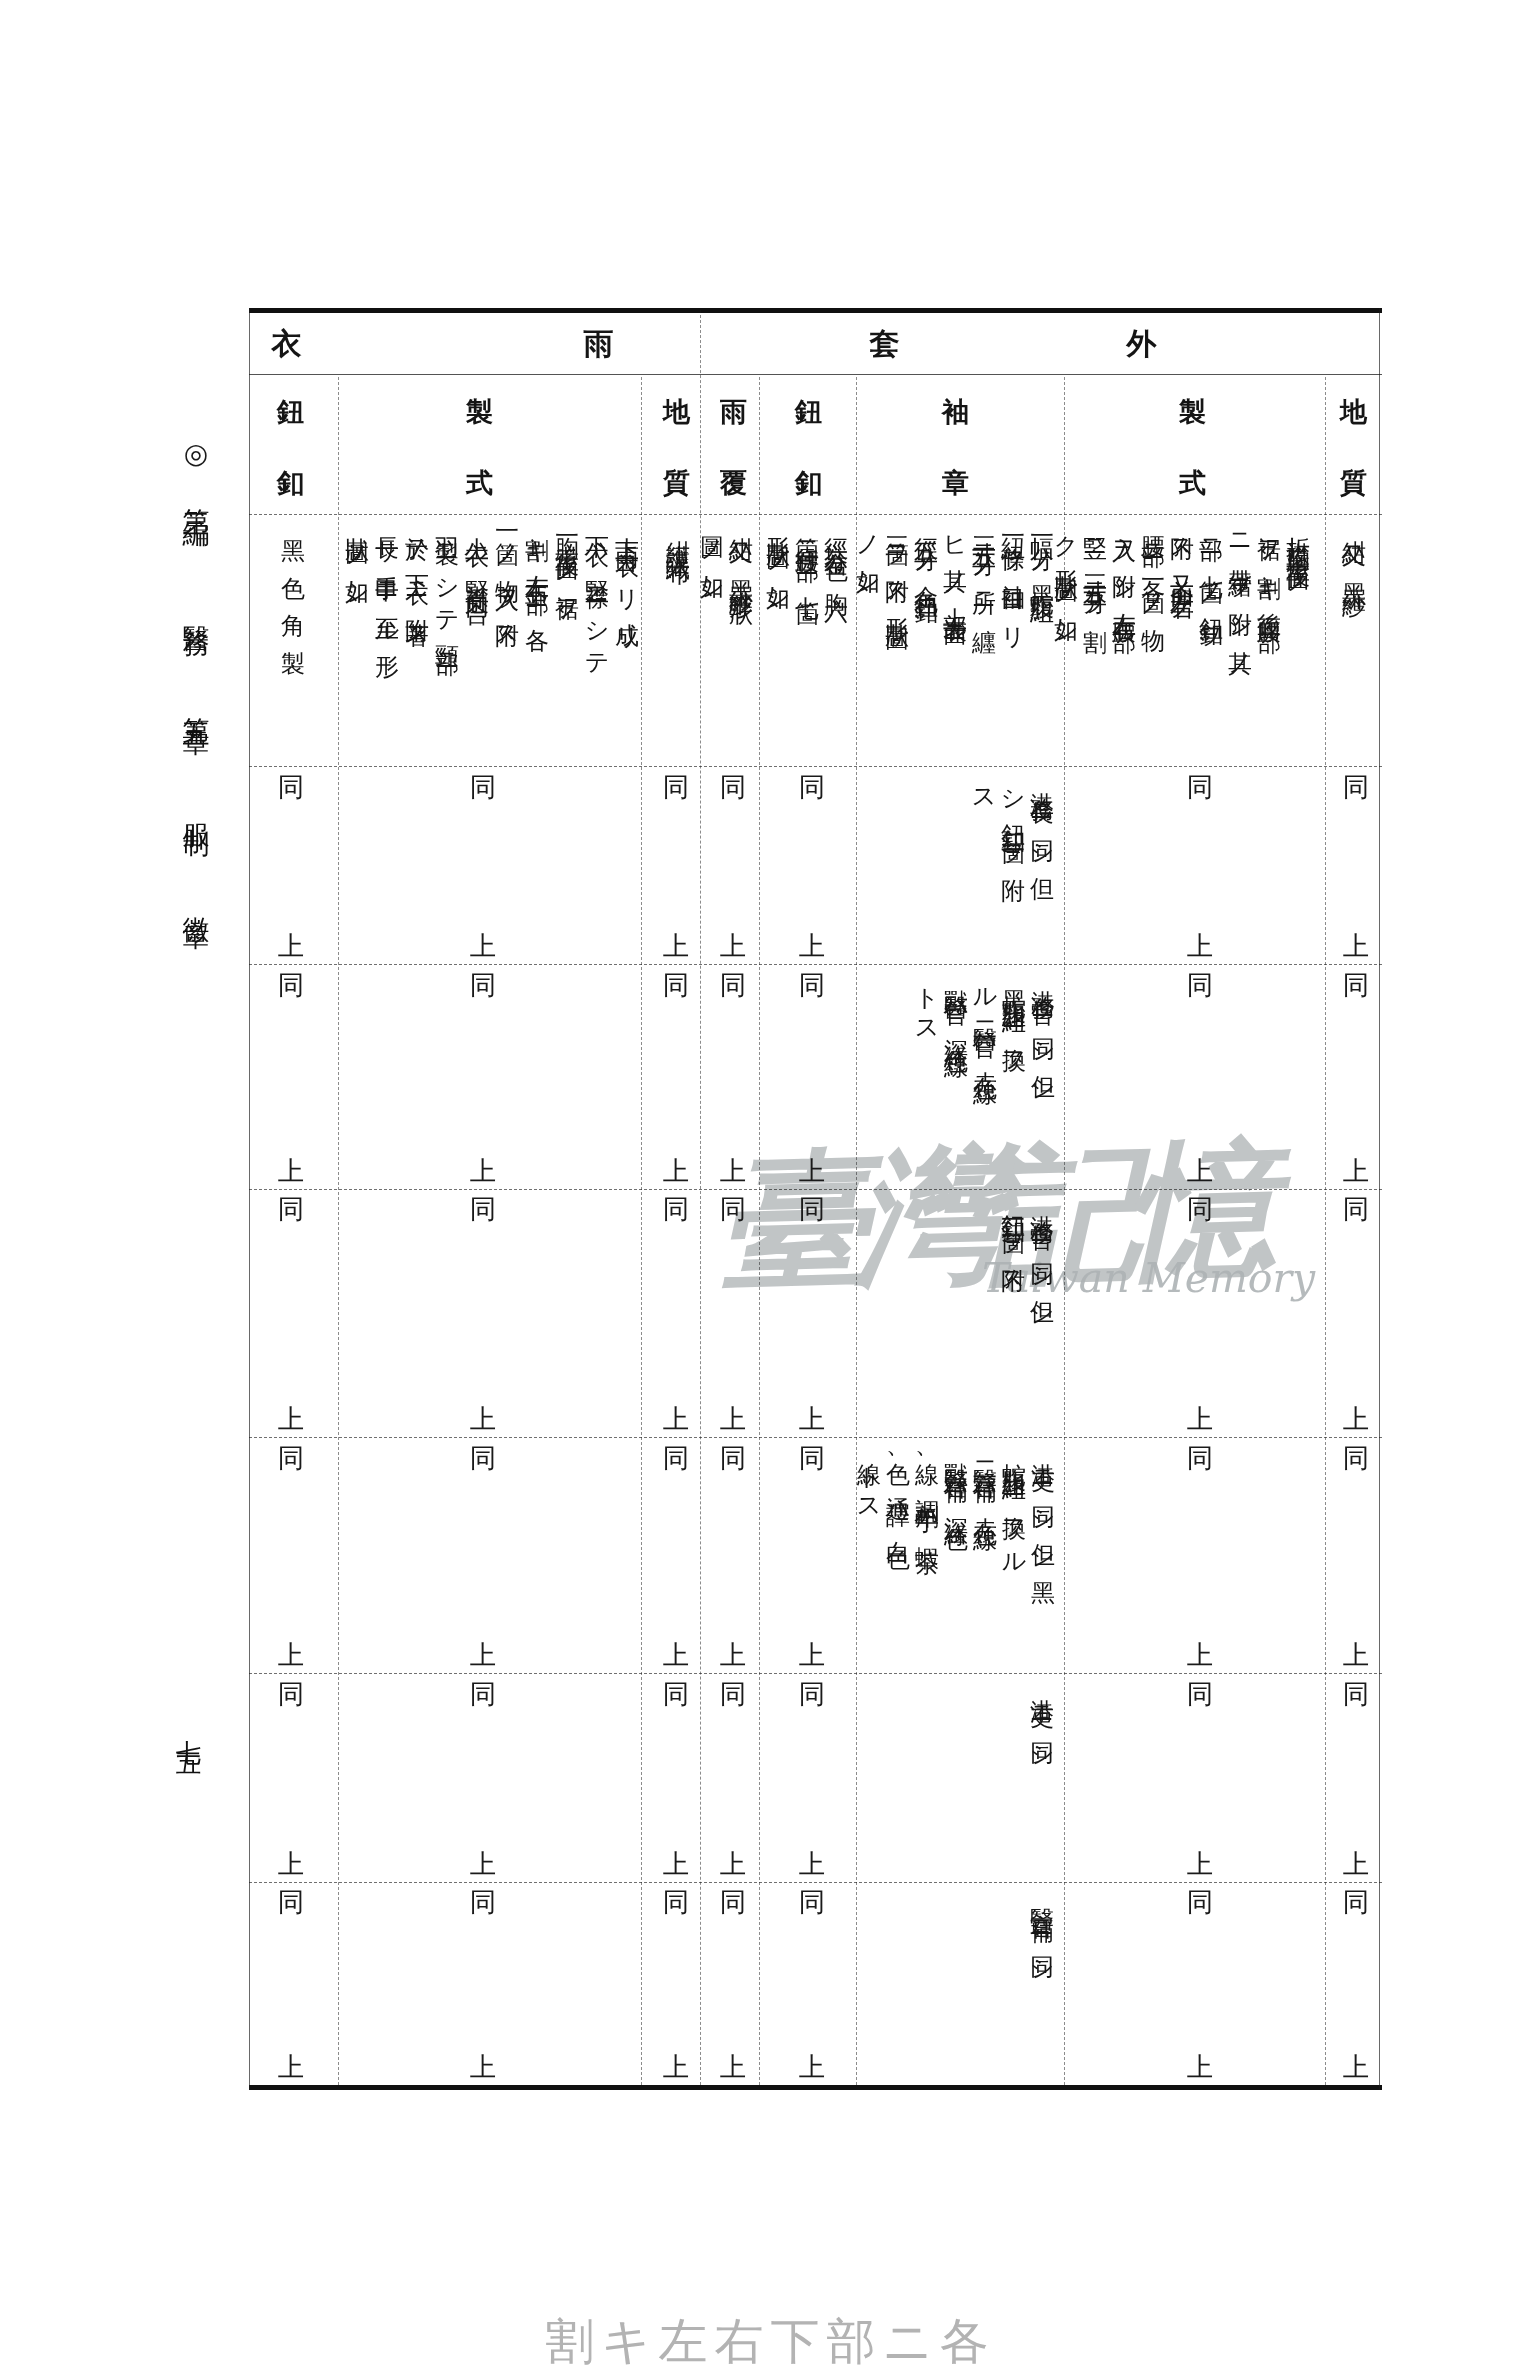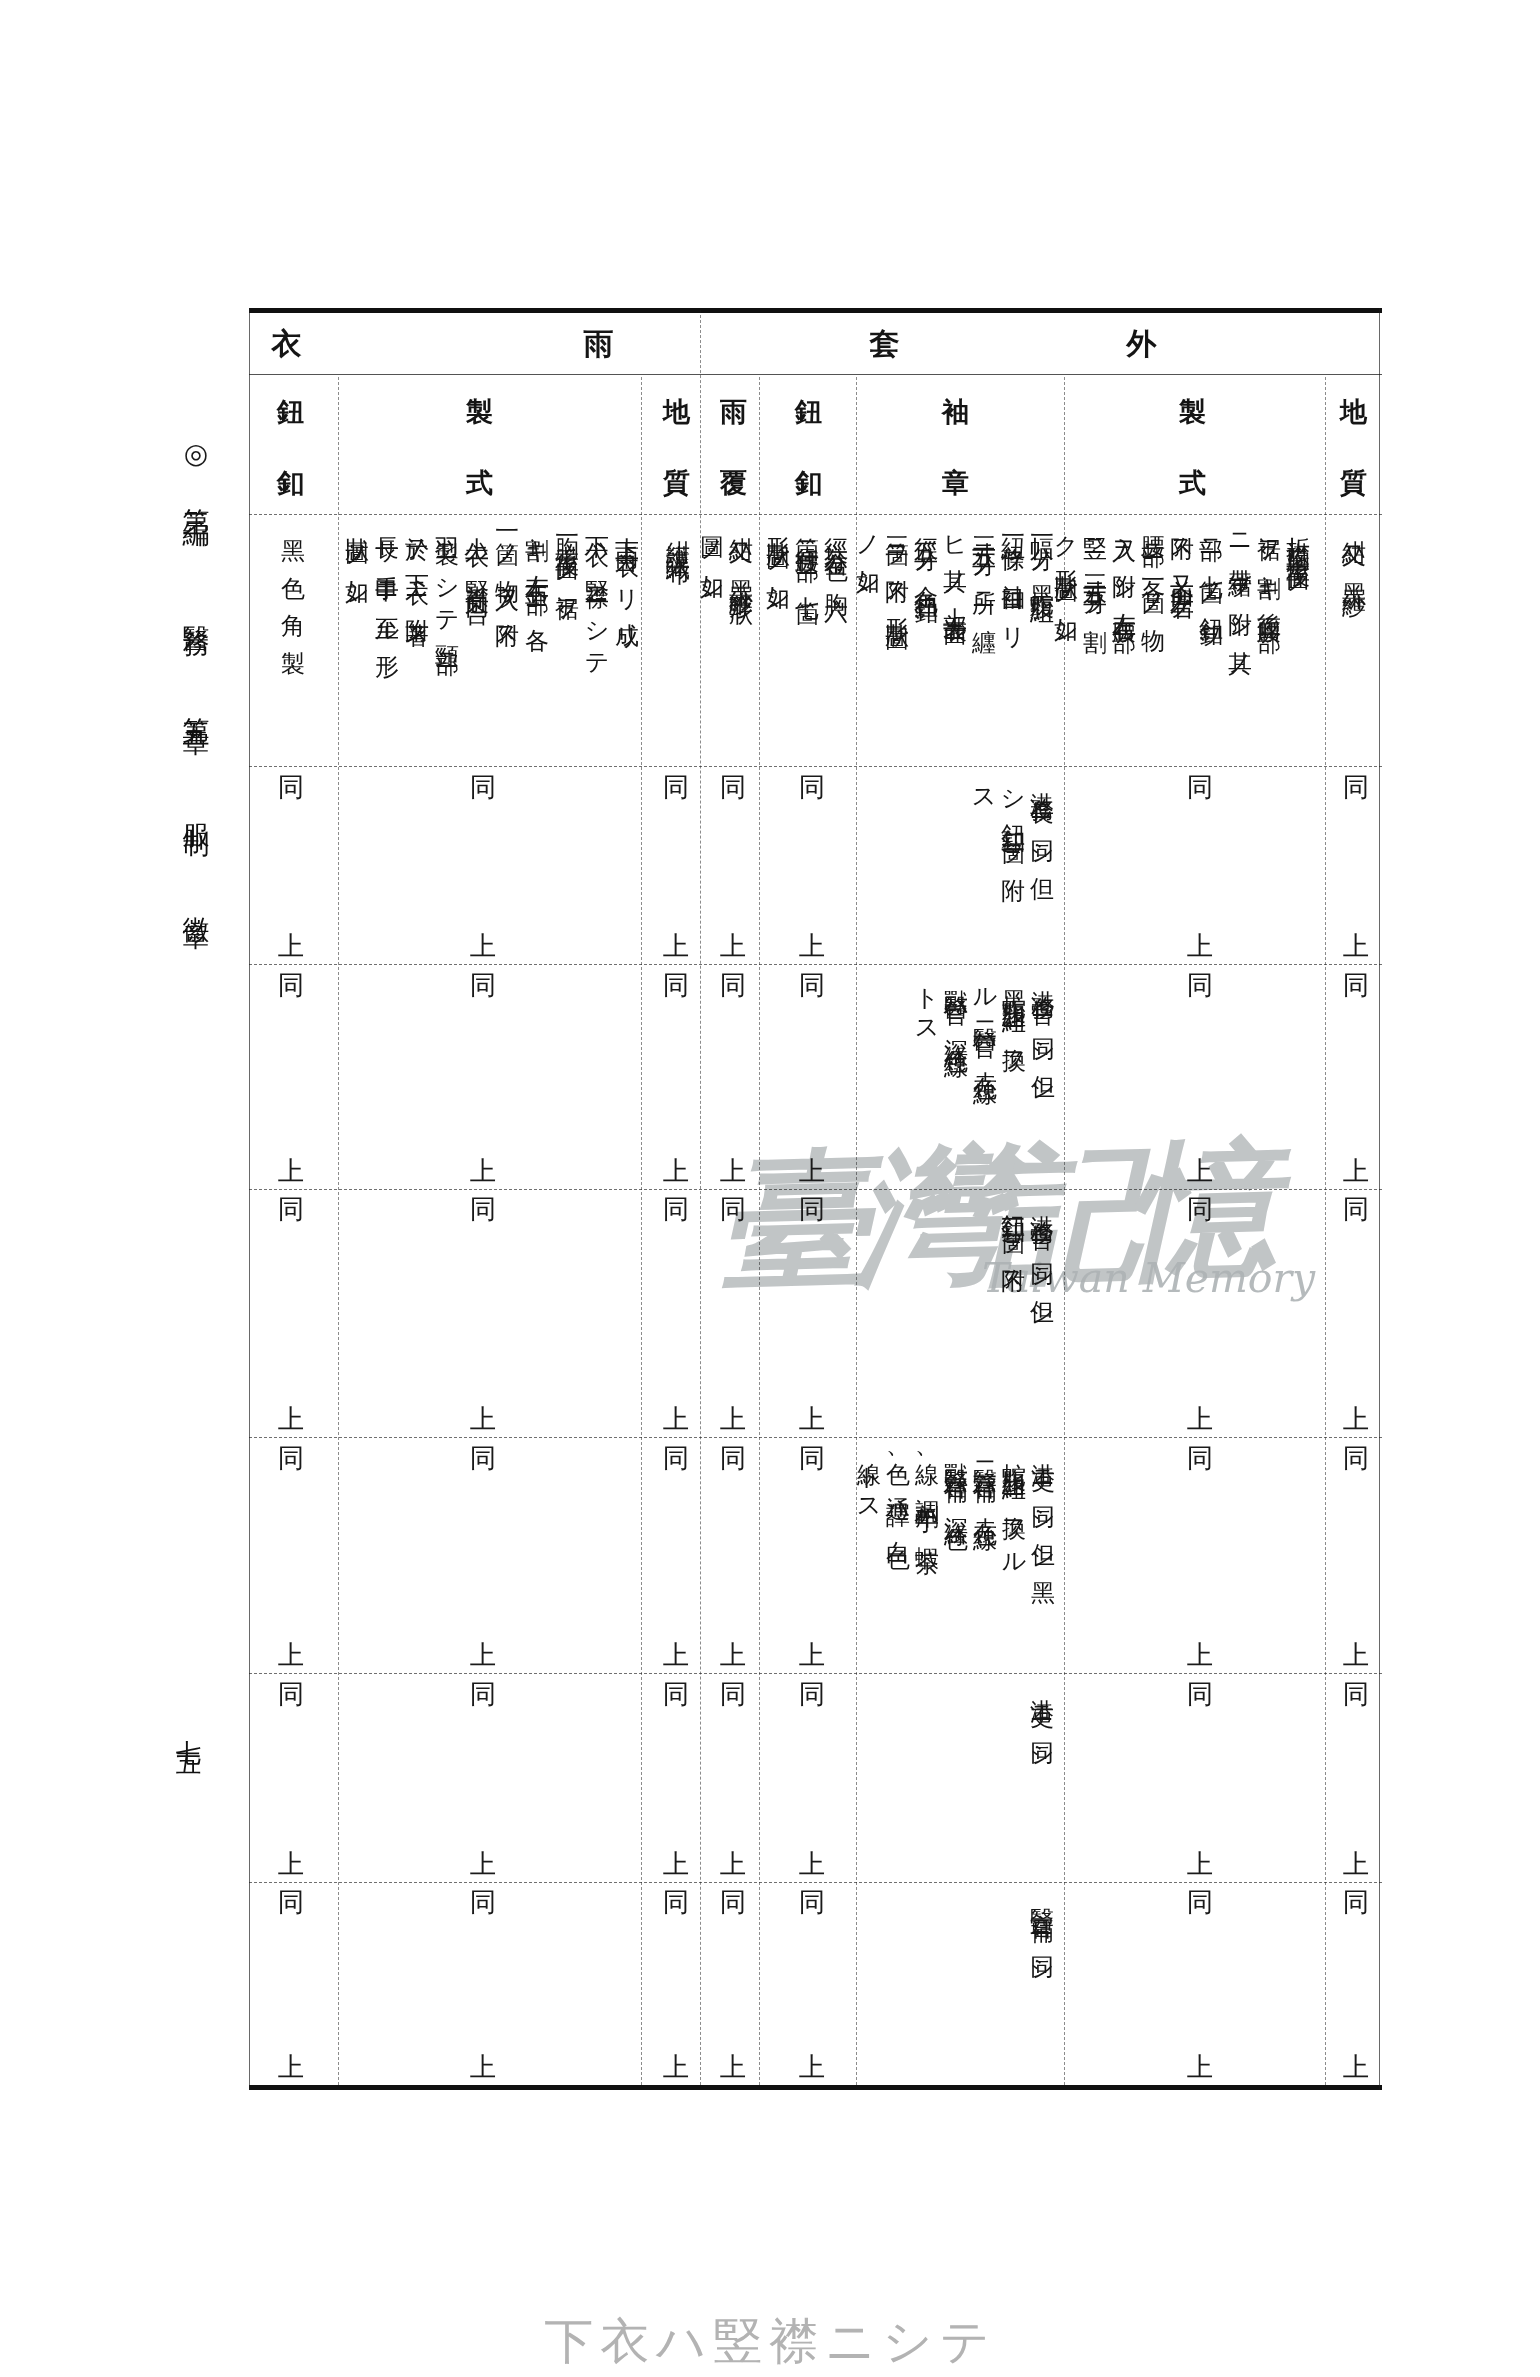--- a/index.html
+++ b/index.html
@@ -54,21 +54,21 @@
   <span class="glyph" style="left:180px;top:437px;font-size:28px;">◎</span>
   <div class="margin-note" style="top:487px;">第三編</div>
   <div class="margin-note" style="top:604px;">醫務</div>
   <div class="margin-note" style="top:696px;">第五章</div>
   <div class="margin-note" style="top:803px;">服制</div>
   <div class="margin-note" style="top:895px;">徽章</div>
   <div class="margin-note" style="left:174px;top:1720px;font-size:25.5px;letter-spacing:12.3px;">七五一</div>
 
   <div class="wm-main">臺灣記憶</div>
   <div class="wm-sub">Taiwan Memory</div>
-  <div class="wm-bottom">下衣ハ竪襟ニシテ</div>
+  <div class="wm-bottom">割キ左右下部ニ各</div>
 
   <div class="thick" style="left:249px;top:308px;width:1133px;"></div>
   <div class="thick" style="left:249px;top:2085px;width:1133px;"></div>
   <div class="hline solid" style="left:249px;top:374px;width:1133px;"></div>
   <div class="hline" style="left:249px;top:514px;width:1133px;"></div>
   <div class="hline" style="left:249px;top:766px;width:1133px;"></div>
   <div class="hline" style="left:249px;top:964px;width:1133px;"></div>
   <div class="hline" style="left:249px;top:1189px;width:1133px;"></div>
   <div class="hline" style="left:249px;top:1437px;width:1133px;"></div>
   <div class="hline" style="left:249px;top:1673px;width:1133px;"></div>

